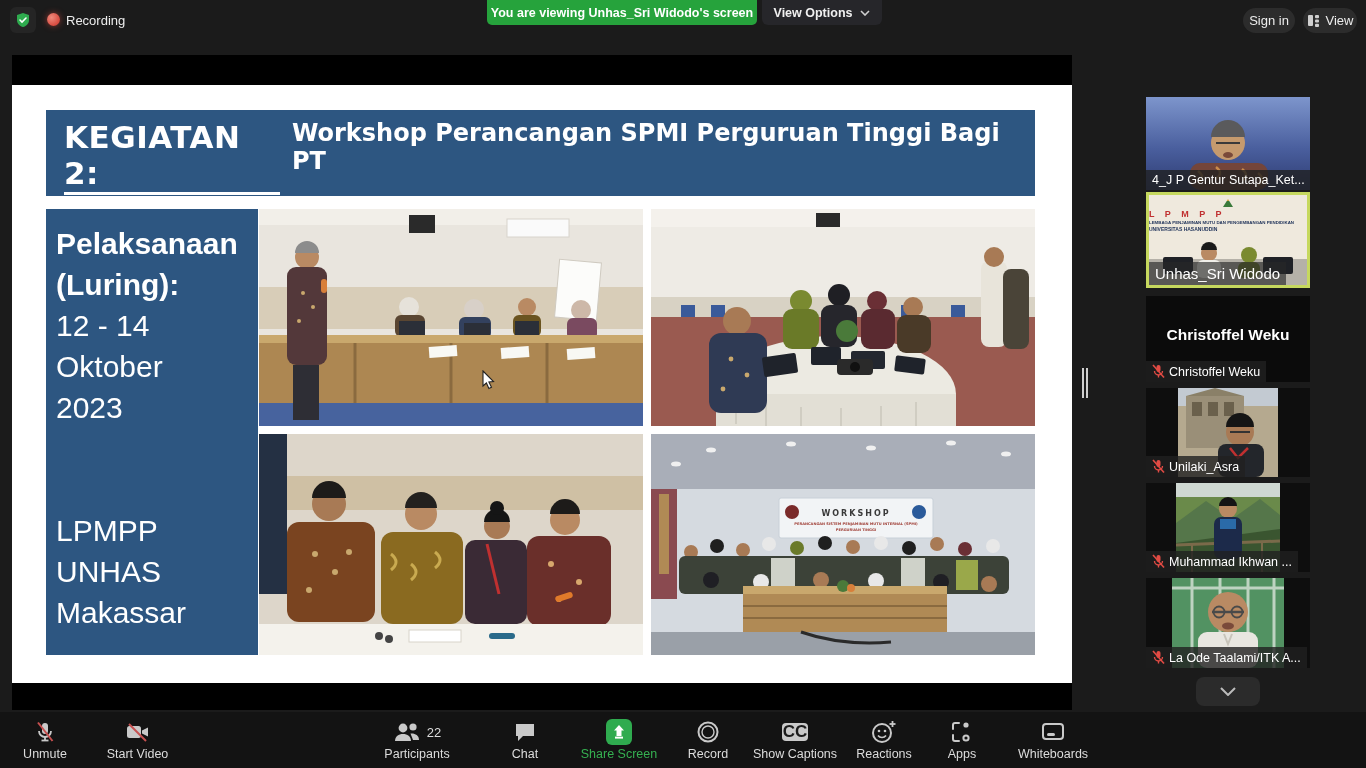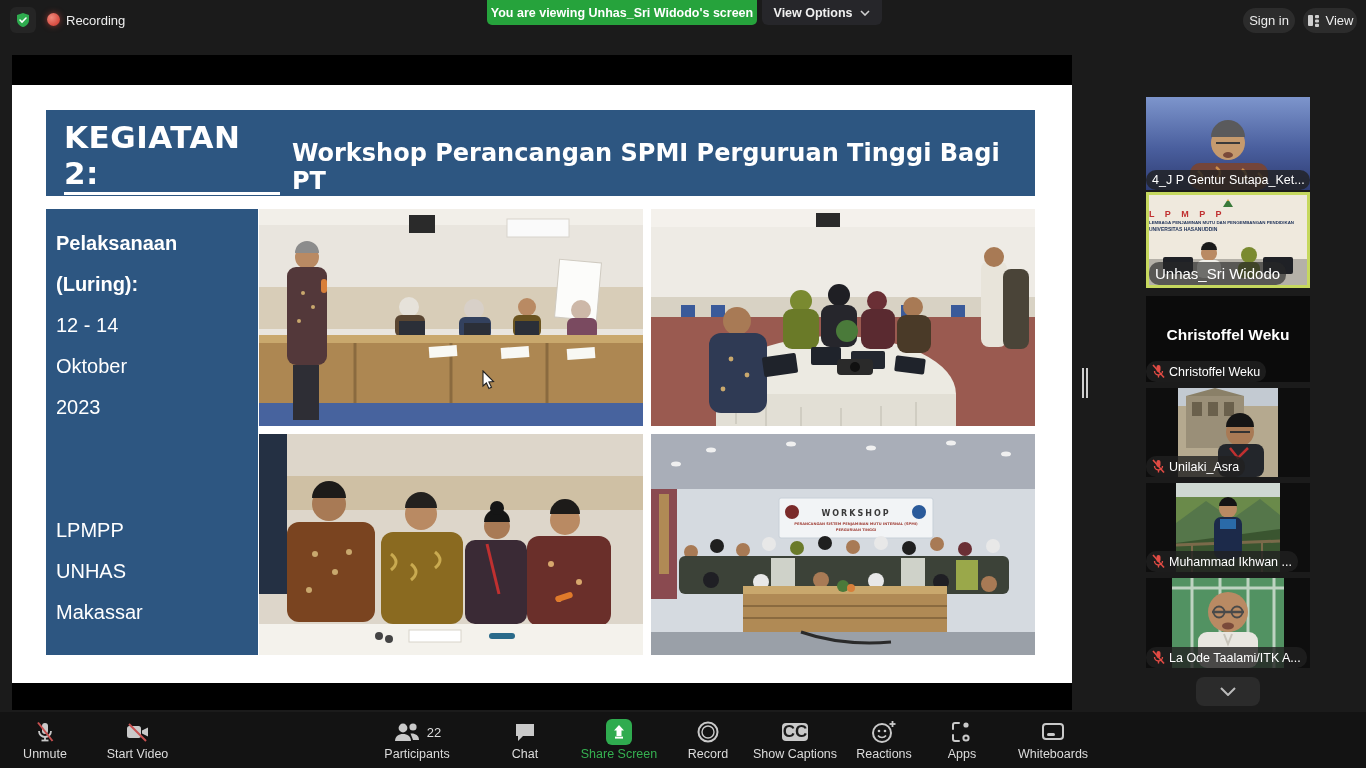--- a/index.html
+++ b/index.html
@@ -24,27 +24,27 @@
           display:flex; align-items:center; justify-content:center; gap:6px; color:#ececec; font-size:13px; }
   .pill.signin { left:1243px; width:52px; }
   .pill.view  { left:1303px; width:54px; }
 
   
   .share-area { position:absolute; left:12px; top:55px; width:1060px; height:655px; background:#000; }
   .slide { position:absolute; left:0; top:30px; width:1060px; height:598px; background:#fff; }
 
   .slide-header { position:absolute; left:34px; top:25px; width:989px; height:86px; background:#2d5681;
                   color:#fff; padding:9px 16px 0 18px; font-family:"DejaVu Sans", sans-serif; }
-  .sh-line1 { display:flex; align-items:flex-end; gap:12px; }
+  .sh-line1 { display:flex; align-items:flex-start; gap:12px; }
   .sh-prefix { font-size:31px; font-weight:bold; letter-spacing:.5px; border-bottom:3px solid #fff; padding-bottom:1px; }
   .sh-rest { font-size:24px; font-weight:bold; }
   .sh-line2 { text-align:center; font-size:24px; font-weight:bold; margin-top:2px; }
 
   .slide-panel { position:absolute; left:34px; top:124px; width:212px; height:446px; background:#2d5681;
-                 color:#fff; padding:14px 0 0 10px; font-size:20px; line-height:41px; }
+                 color:#fff; padding:14px 0 0 10px; font-size:30px; line-height:41px; }
   .slide-panel .b { font-weight:bold; }
   .panel-gap { height:82px; }
 
   .photo { position:absolute; overflow:hidden; }
   .photo svg { display:block; }
   .p1 { left:247px; top:124px; width:384px; height:217px; }
   .p2 { left:639px; top:124px; width:384px; height:217px; }
   .p3 { left:247px; top:349px; width:384px; height:221px; }
   .p4 { left:639px; top:349px; width:384px; height:221px; }
   .banner-txt1 { font:bold 8px "DejaVu Sans",sans-serif; fill:#3a3a3a; letter-spacing:2px; }
@@ -60,21 +60,21 @@
   
   .tile { position:absolute; left:1146px; width:164px; background:#0e0e0e; overflow:hidden; }
   .t1 { top:97px;  height:93px; }
   .t2 { top:192px; height:96px; border:3px solid #c6d85e; background:#efe9dd; }
   .t3 { top:296px; height:86px; background:#0b0b0b; }
   .t4 { top:388px; height:89px; }
   .t5 { top:483px; height:89px; }
   .t6 { top:578px; height:90px;text-align:center; }
   .tile-label { position:absolute; left:0; bottom:0; max-width:100%; display:flex; align-items:center; gap:4px;
                 background:rgba(32,32,32,.8); color:#fff; font-size:12.5px; padding:3px 6px;
-                white-space:nowrap; overflow:hidden;border-radius:10px; }
+                white-space:nowrap; overflow:hidden; }
   .t2 .tile-label { font-size:15px; background:rgba(40,40,40,.65); }
   .center-name { position:absolute; left:0; top:30px; width:100%; text-align:center;
                  color:#fff; font-weight:bold; font-size:15.5px; }
   .tile-photo { position:absolute; top:0; height:100%; }
   .sign { position:absolute; left:0; top:4px; width:100%; line-height:1.35; }
   .sign-logo { width:10px; height:8px; margin:0 auto 1px; background:linear-gradient(180deg,#d8a23a 30%,#3a7a3a 30%);
                clip-path:polygon(50% 0,100% 100%,0 100%); }
   .sign-title { color:#c03030; font-weight:bold; font-size:9px; letter-spacing:4px; }
   .sign-l2 { color:#22355c; font-weight:bold; font-size:4.4px; }
   .sign-l3 { color:#22355c; font-weight:bold; font-size:5px; }

